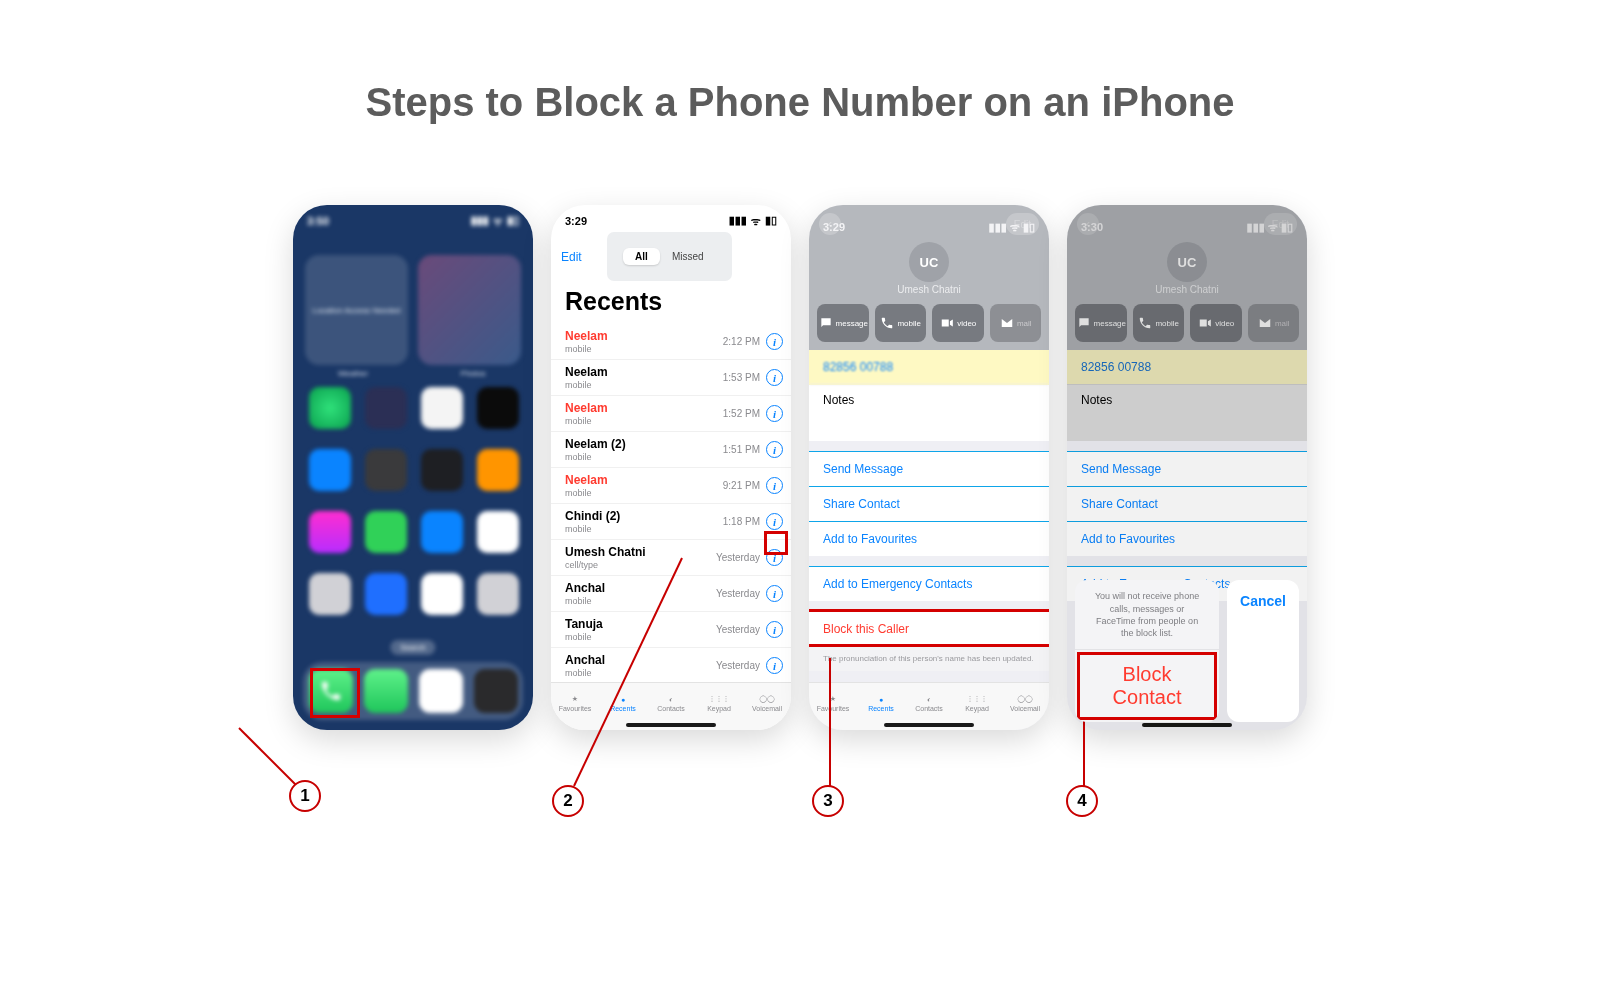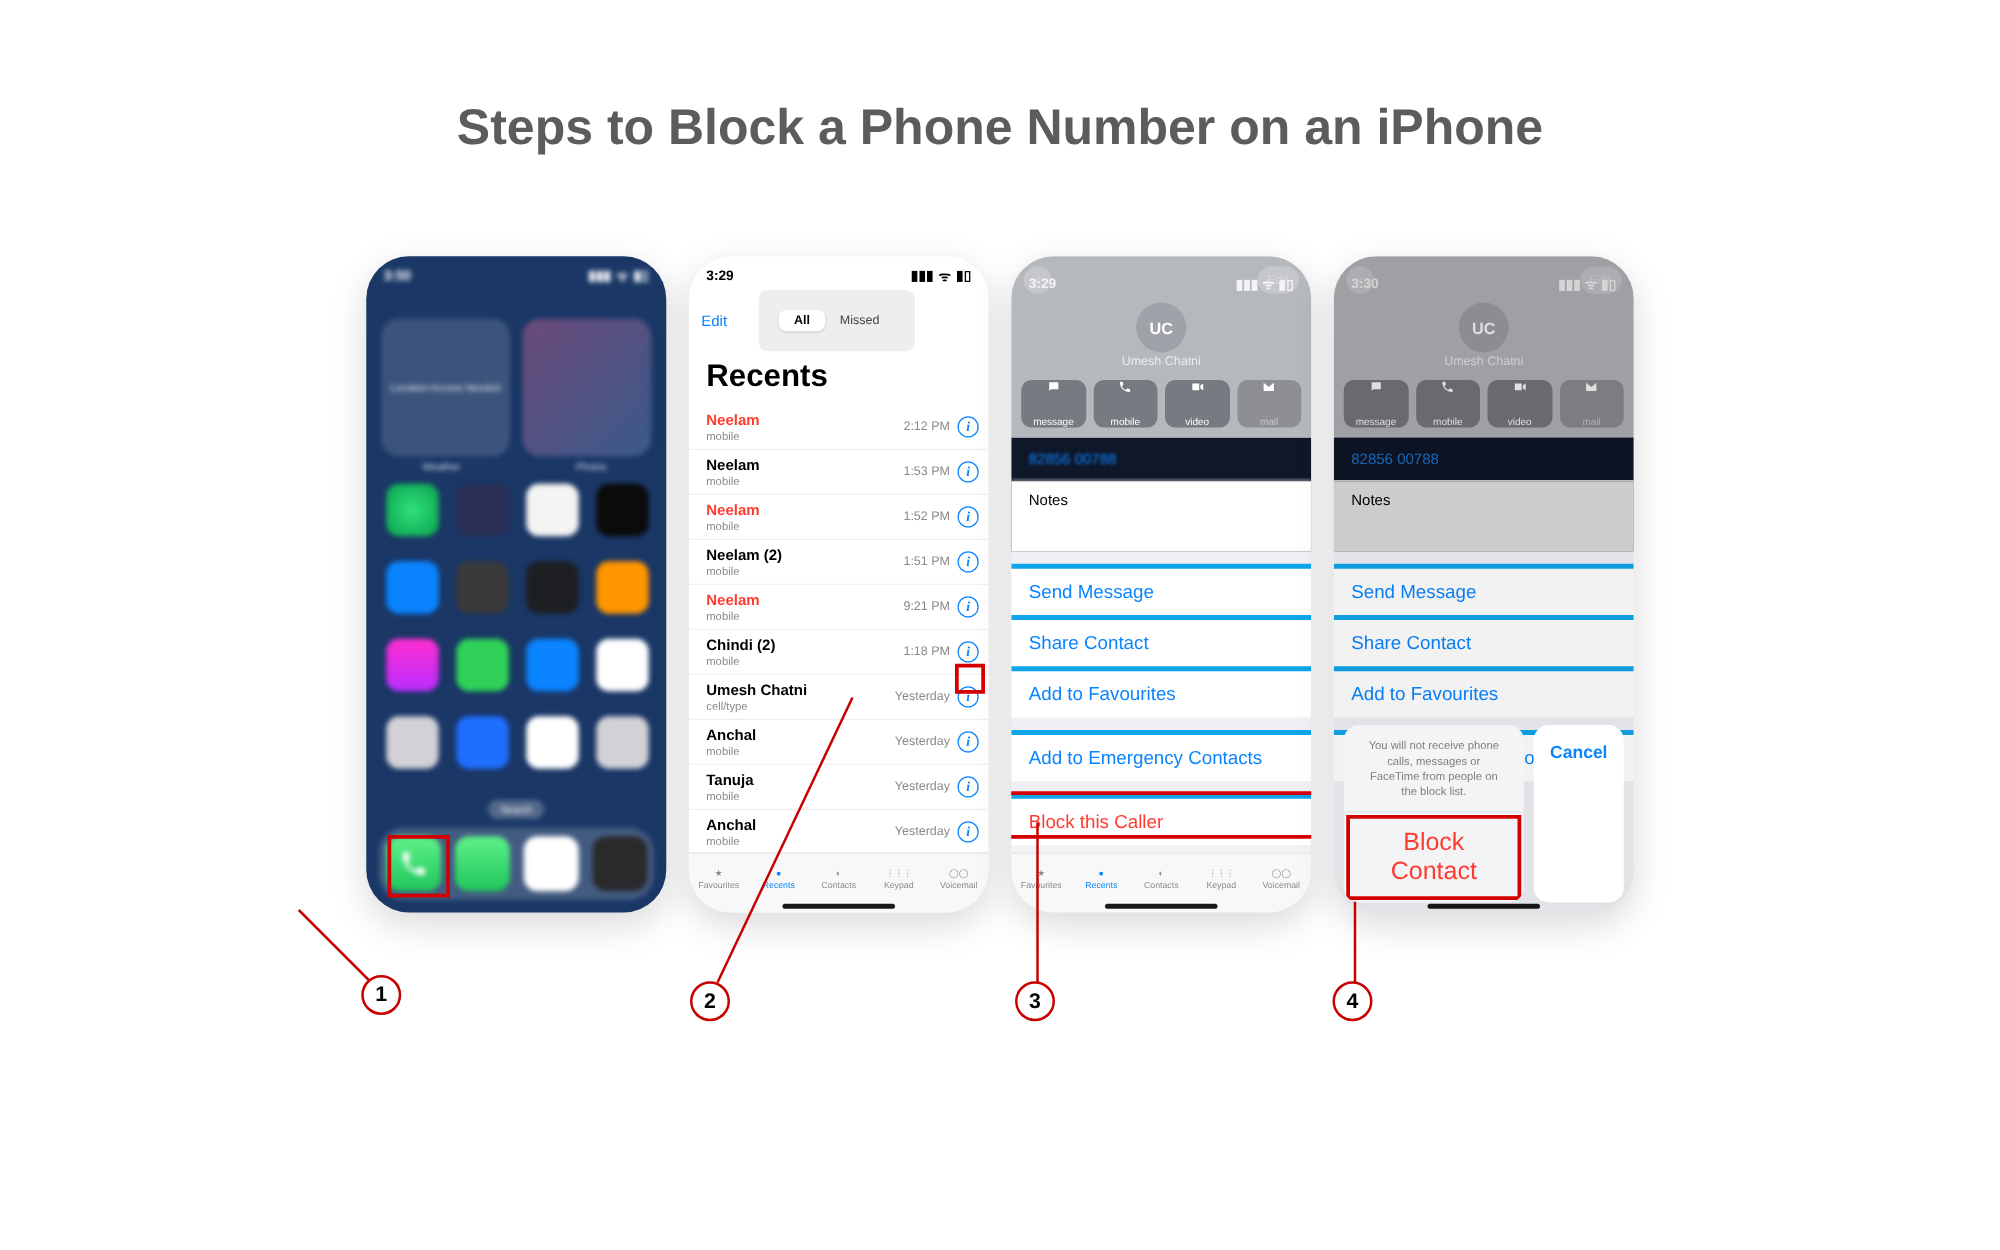--- a/index.html
+++ b/index.html
@@ -154,31 +154,31 @@
     display:flex; align-items:center; justify-content:center;
     margin:4px auto 2px;
   }
   .contact-name-line { text-align:center; color:#ecedef; font-size:10px;}
   .action-row {
     position:absolute; bottom:8px; left:8px; right:8px;
     display:flex; gap:6px;
   }
   .action-row .ab {
     flex:1; background:#777a80; border-radius:8px; height:38px;
-    display:flex; flex-direction:column; align-items:center; justify-content:center;
-    color:#fff; font-size:8px; gap:18px;
+    display:flex; flex-direction:row; align-items:center; justify-content:center;
+    color:#fff; font-size:8px; gap:2px;
   }
   .action-row .ab.disabled { background:#8d8f94; color:#c9c9cc;}
   .action-row svg { width:16px; height:14px; fill:#fff;}
-  .section { background:#0f172a; }
+  .section { background:#fef9c3; }
   .phone-number { padding:10px 14px; font-size:12px; color:#0a84ff; filter:blur(1.2px); border-bottom:1px solid #eee;}
   .notes { padding:8px 14px 34px; font-size:12px; color:#000; background:#fff; }
   .link-list { margin-top:10px; background:#fff; }
   .link-list .lk {
-    padding:10px 14px; font-size:15px; color:#0a84ff; border-top:4px solid #0ea5e9;
+    padding:10px 14px; font-size:12px; color:#0a84ff; border-top:1px solid #0ea5e9;
   }
   .link-list .lk.danger { color:#ff3b30; }
   .footer-note { font-size:8px; color:#9a9a9e; padding:8px 14px; text-align:left; background:#f3f3f5;}
   .greybg { background:#efeff4; }
 
   
   .sheet-dim { position:absolute; inset:0; background:rgba(0,0,0,0.05); z-index:3;}
   .action-sheet {
     position:absolute; left:8px; right:8px; bottom:8px; z-index:4;
     display:flex; flex-direction:row; gap:8px;

